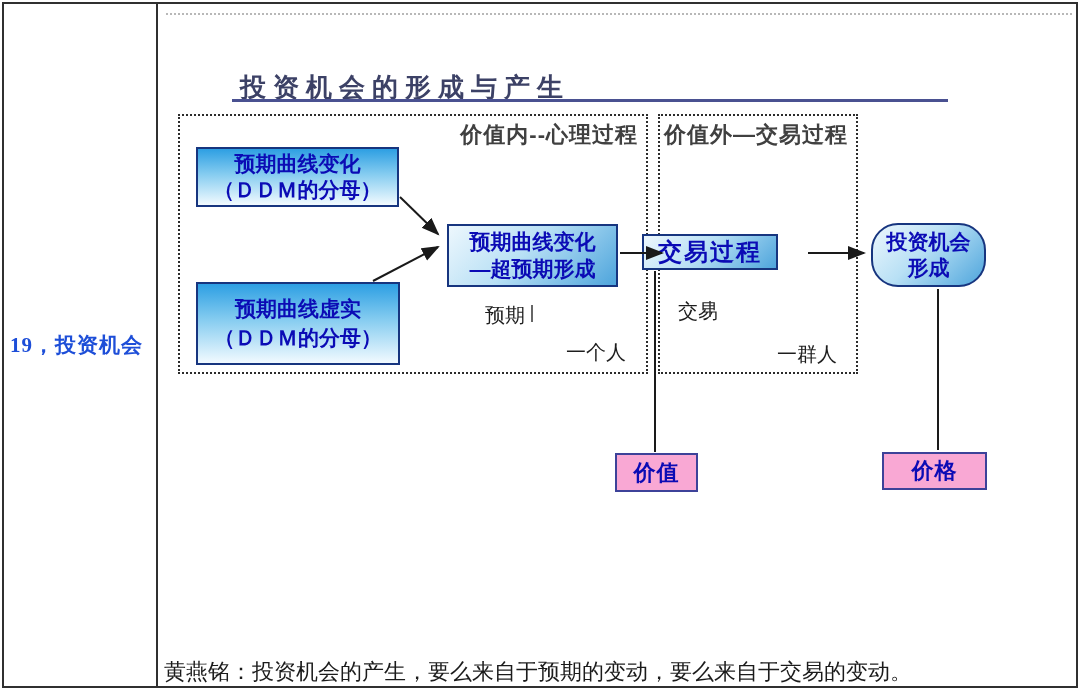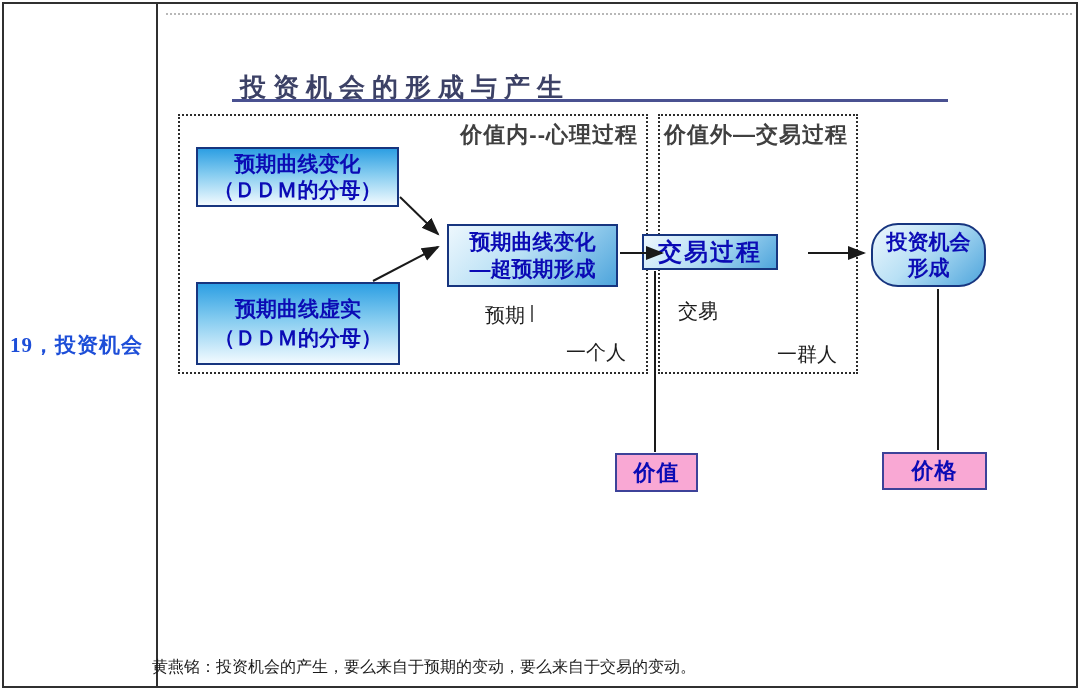--- a/index.html
+++ b/index.html
@@ -54,22 +54,22 @@
   .node-value{left:615px;top:453px;width:83px;height:39px;font-size:22px;letter-spacing:1px;}
   .node-price{left:882px;top:452px;width:105px;height:38px;font-size:22px;letter-spacing:1px;}
   
   .annot{font-size:20px;color:#1d1d1d;white-space:nowrap;}
   .annot-expect{left:485px;top:302px;}
   .annot-one-person{left:566px;top:339px;}
   .annot-trade{left:678px;top:298px;}
   .annot-crowd{left:777px;top:341px;}
   
   .footer-note{
-    left:152px;top:657px;width:900px;font-family:"Liberation Serif",serif;
-    font-size:16px;color:#1b1b1b;white-space:nowrap;
+    left:164px;top:657px;width:900px;font-family:"Liberation Serif",serif;
+    font-size:22px;color:#1b1b1b;white-space:nowrap;
   }
   svg.overlay{position:absolute;left:0;top:0;pointer-events:none;}
 </style>
 </head>
 <body>
 
 <div class="abs outer-border"></div>
 <div class="abs col-divider"></div>
 <div class="abs top-dash-artifact"></div>
 

